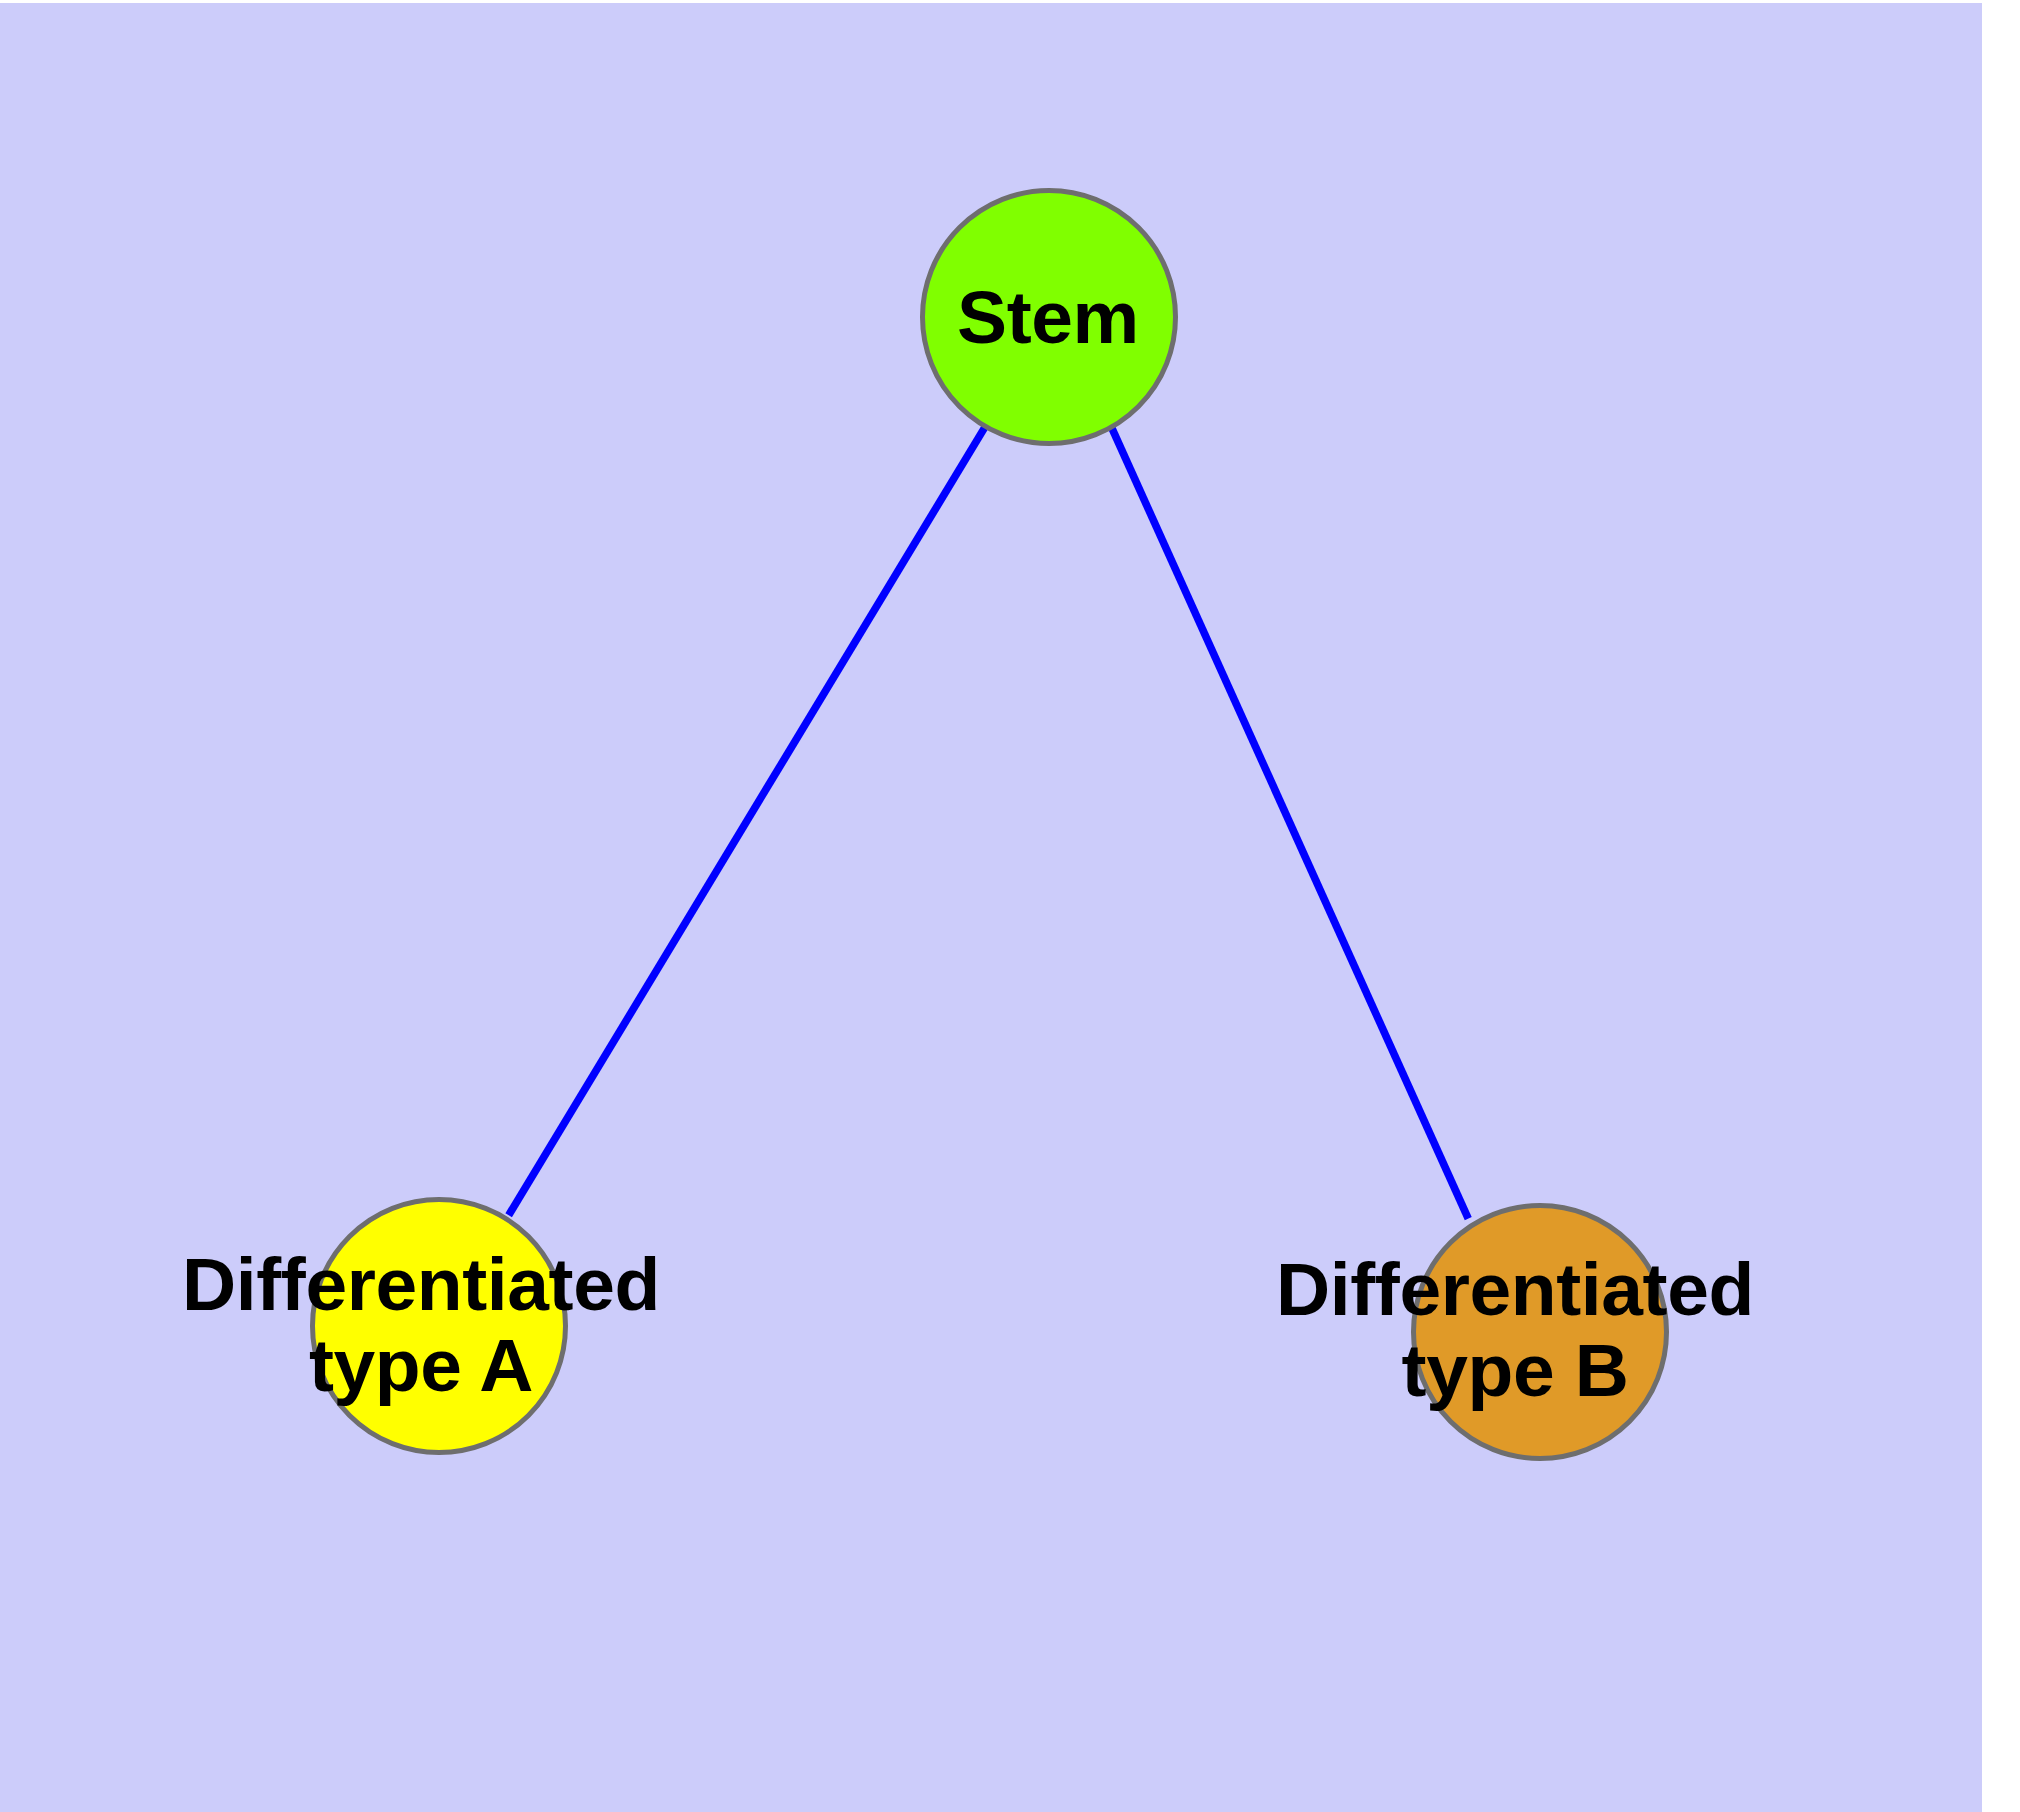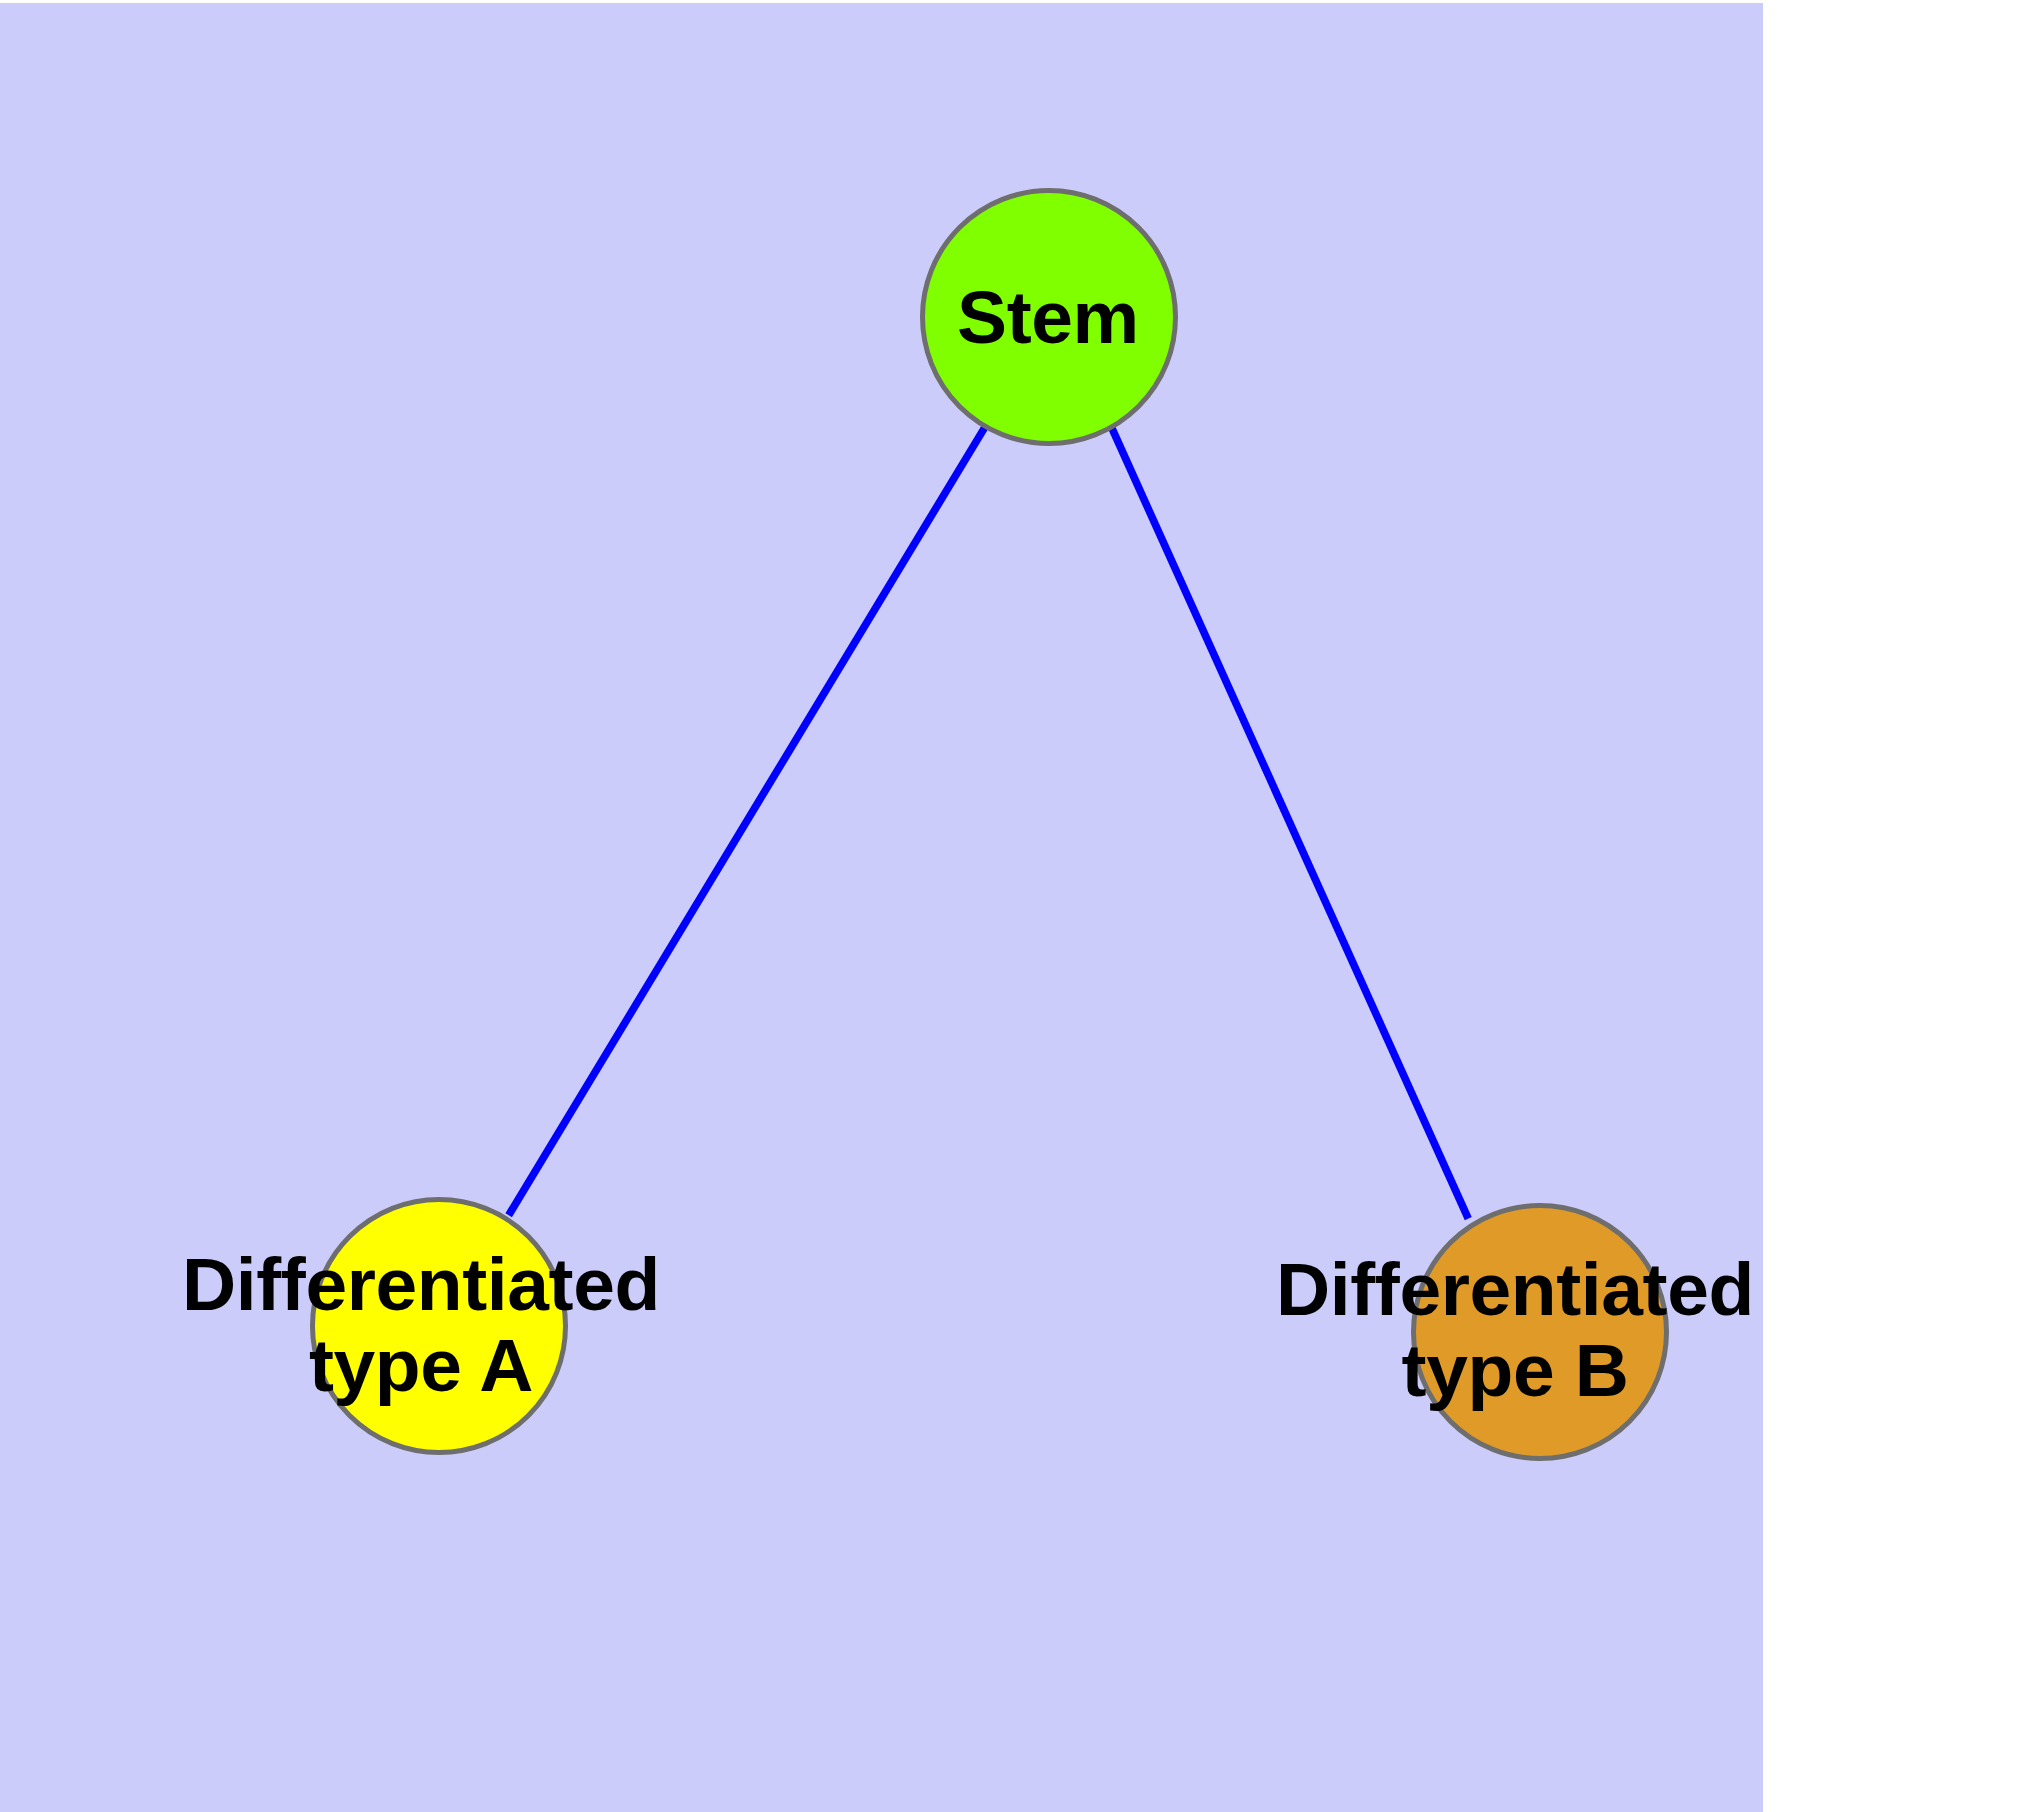--- a/index.html
+++ b/index.html
@@ -12,21 +12,21 @@
     width: 2021px;
     height: 1812px;
     background: #ffffff;
     overflow: hidden;
     font-family: "Liberation Sans", "DejaVu Sans", sans-serif;
   }
   #graph-plot-area {
     position: absolute;
     left: 0;
     top: 3.4px;
-    width: 1763px;
+    width: 1982px;
     height: 1809px;
     background: #ccccfa;
   }
   #edge-layer {
     position: absolute;
     left: 0;
     top: 0;
     width: 2021px;
     height: 1809px;
     pointer-events: none;

